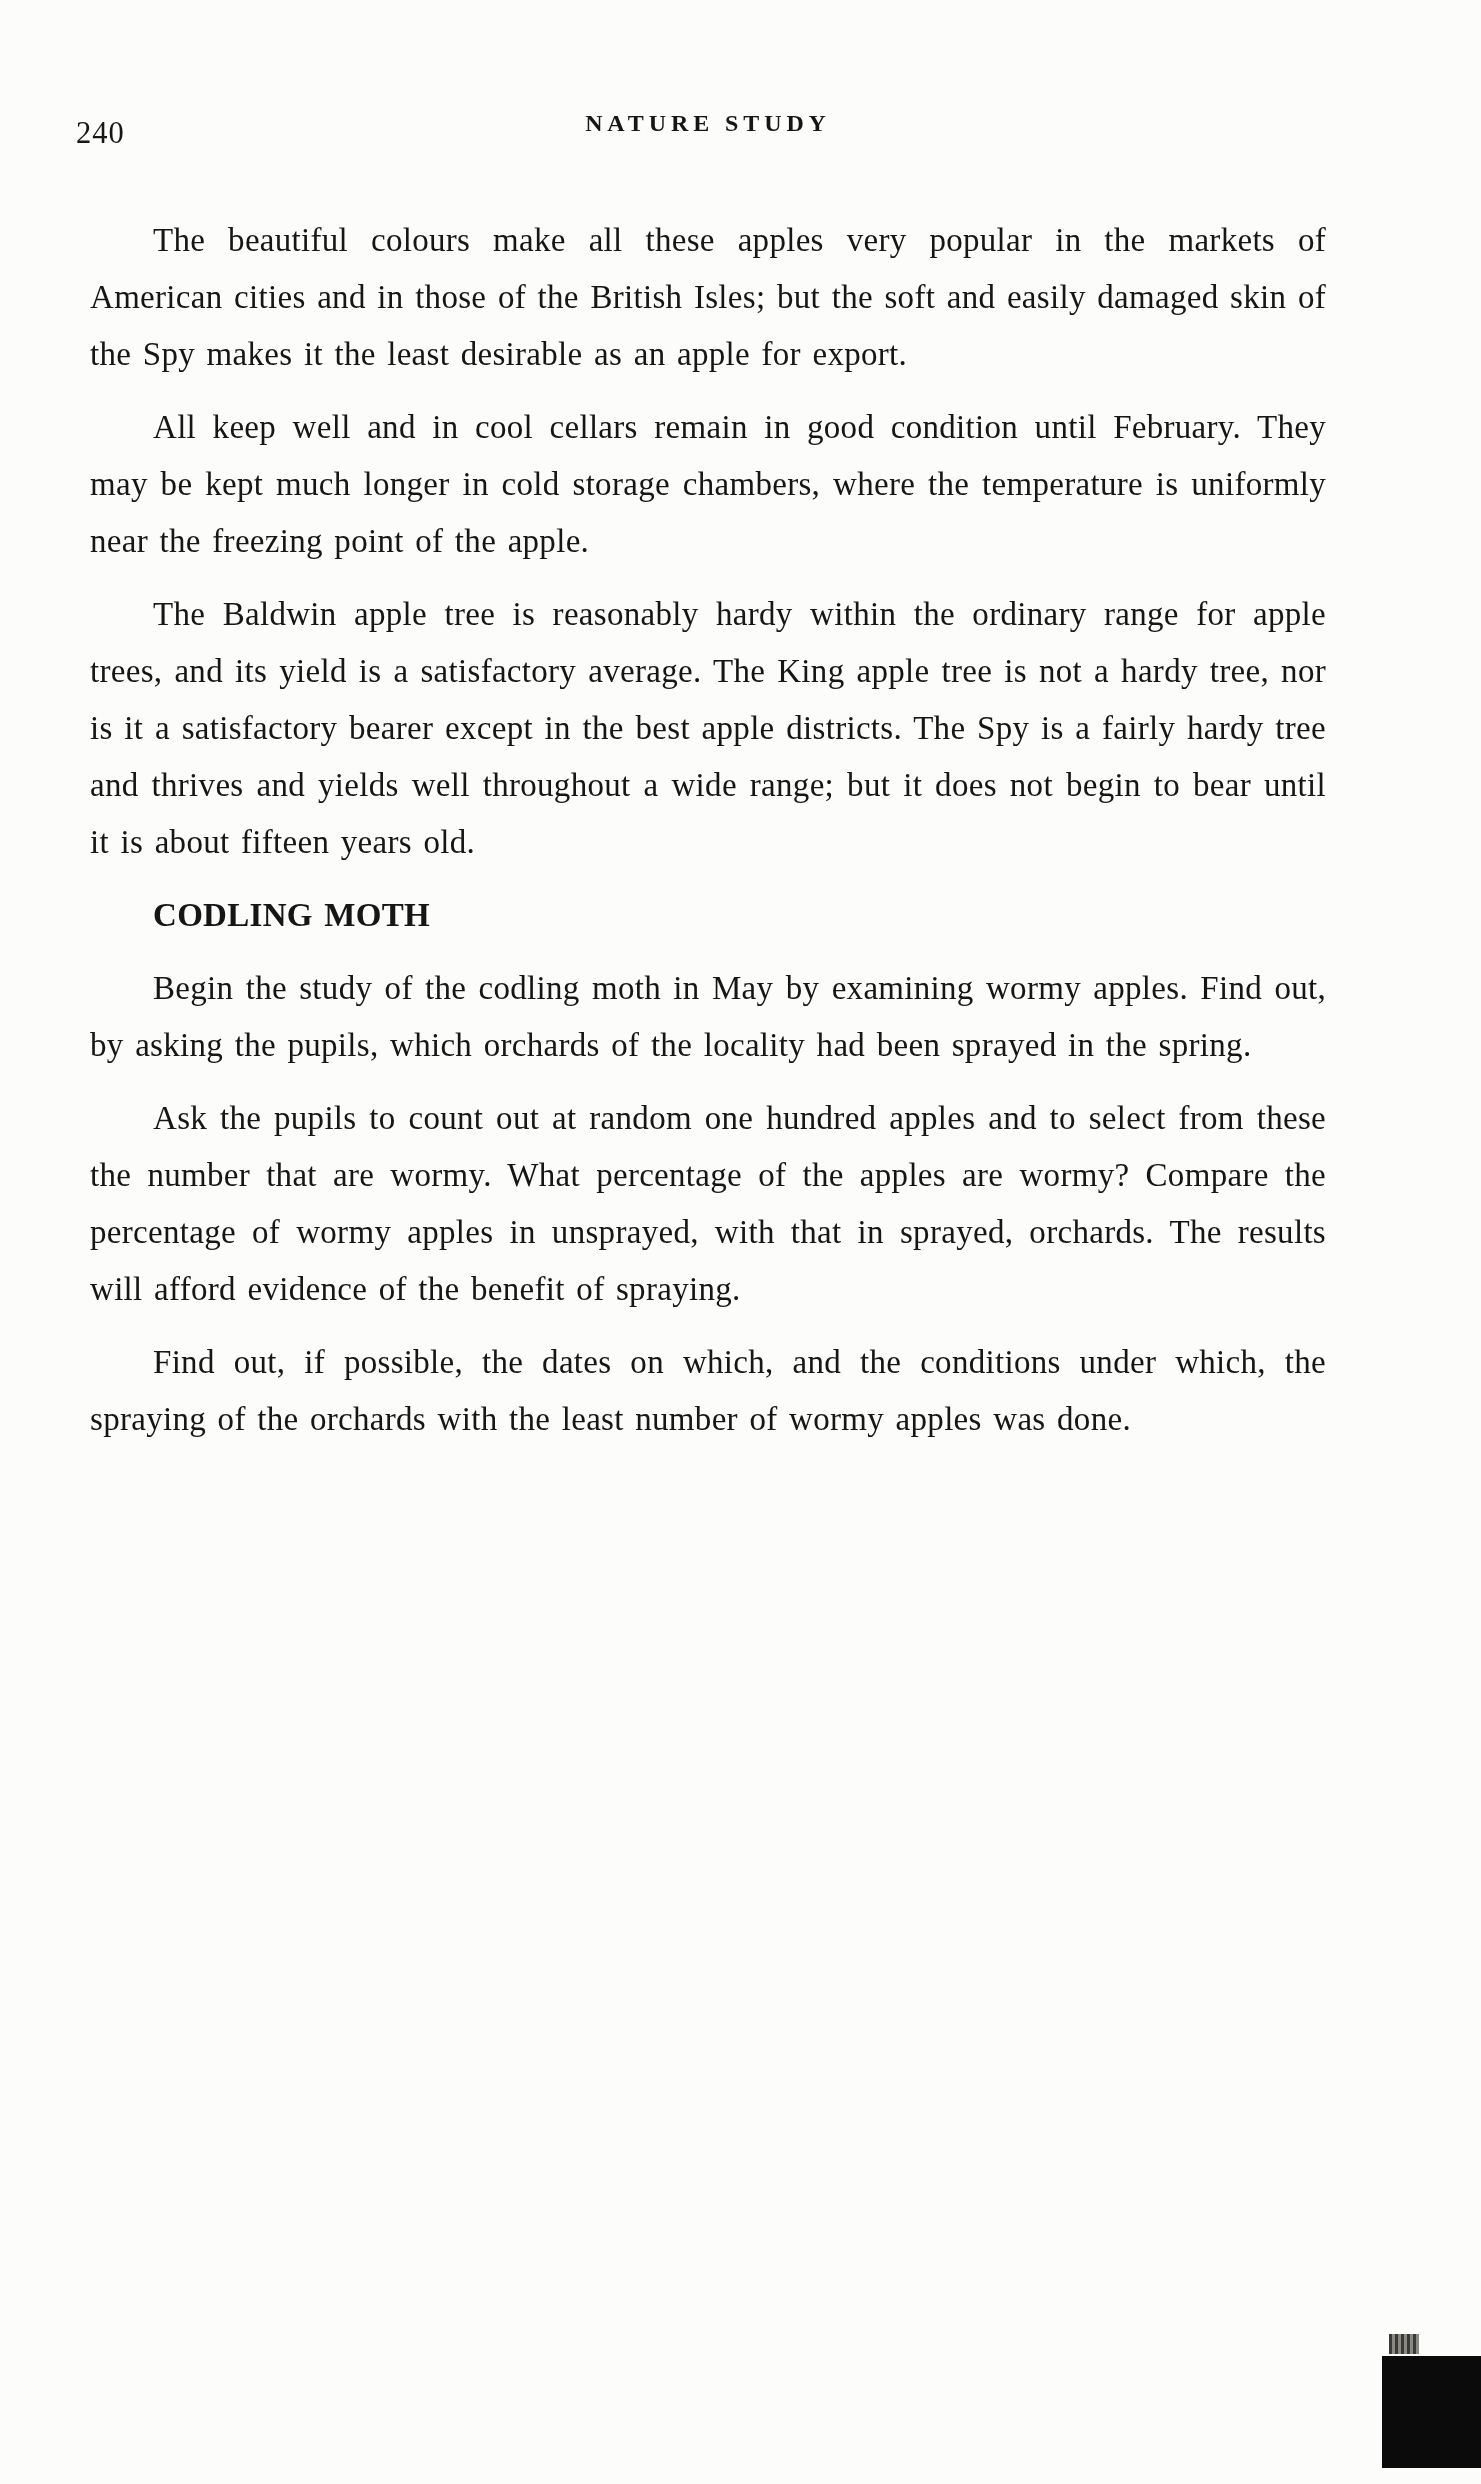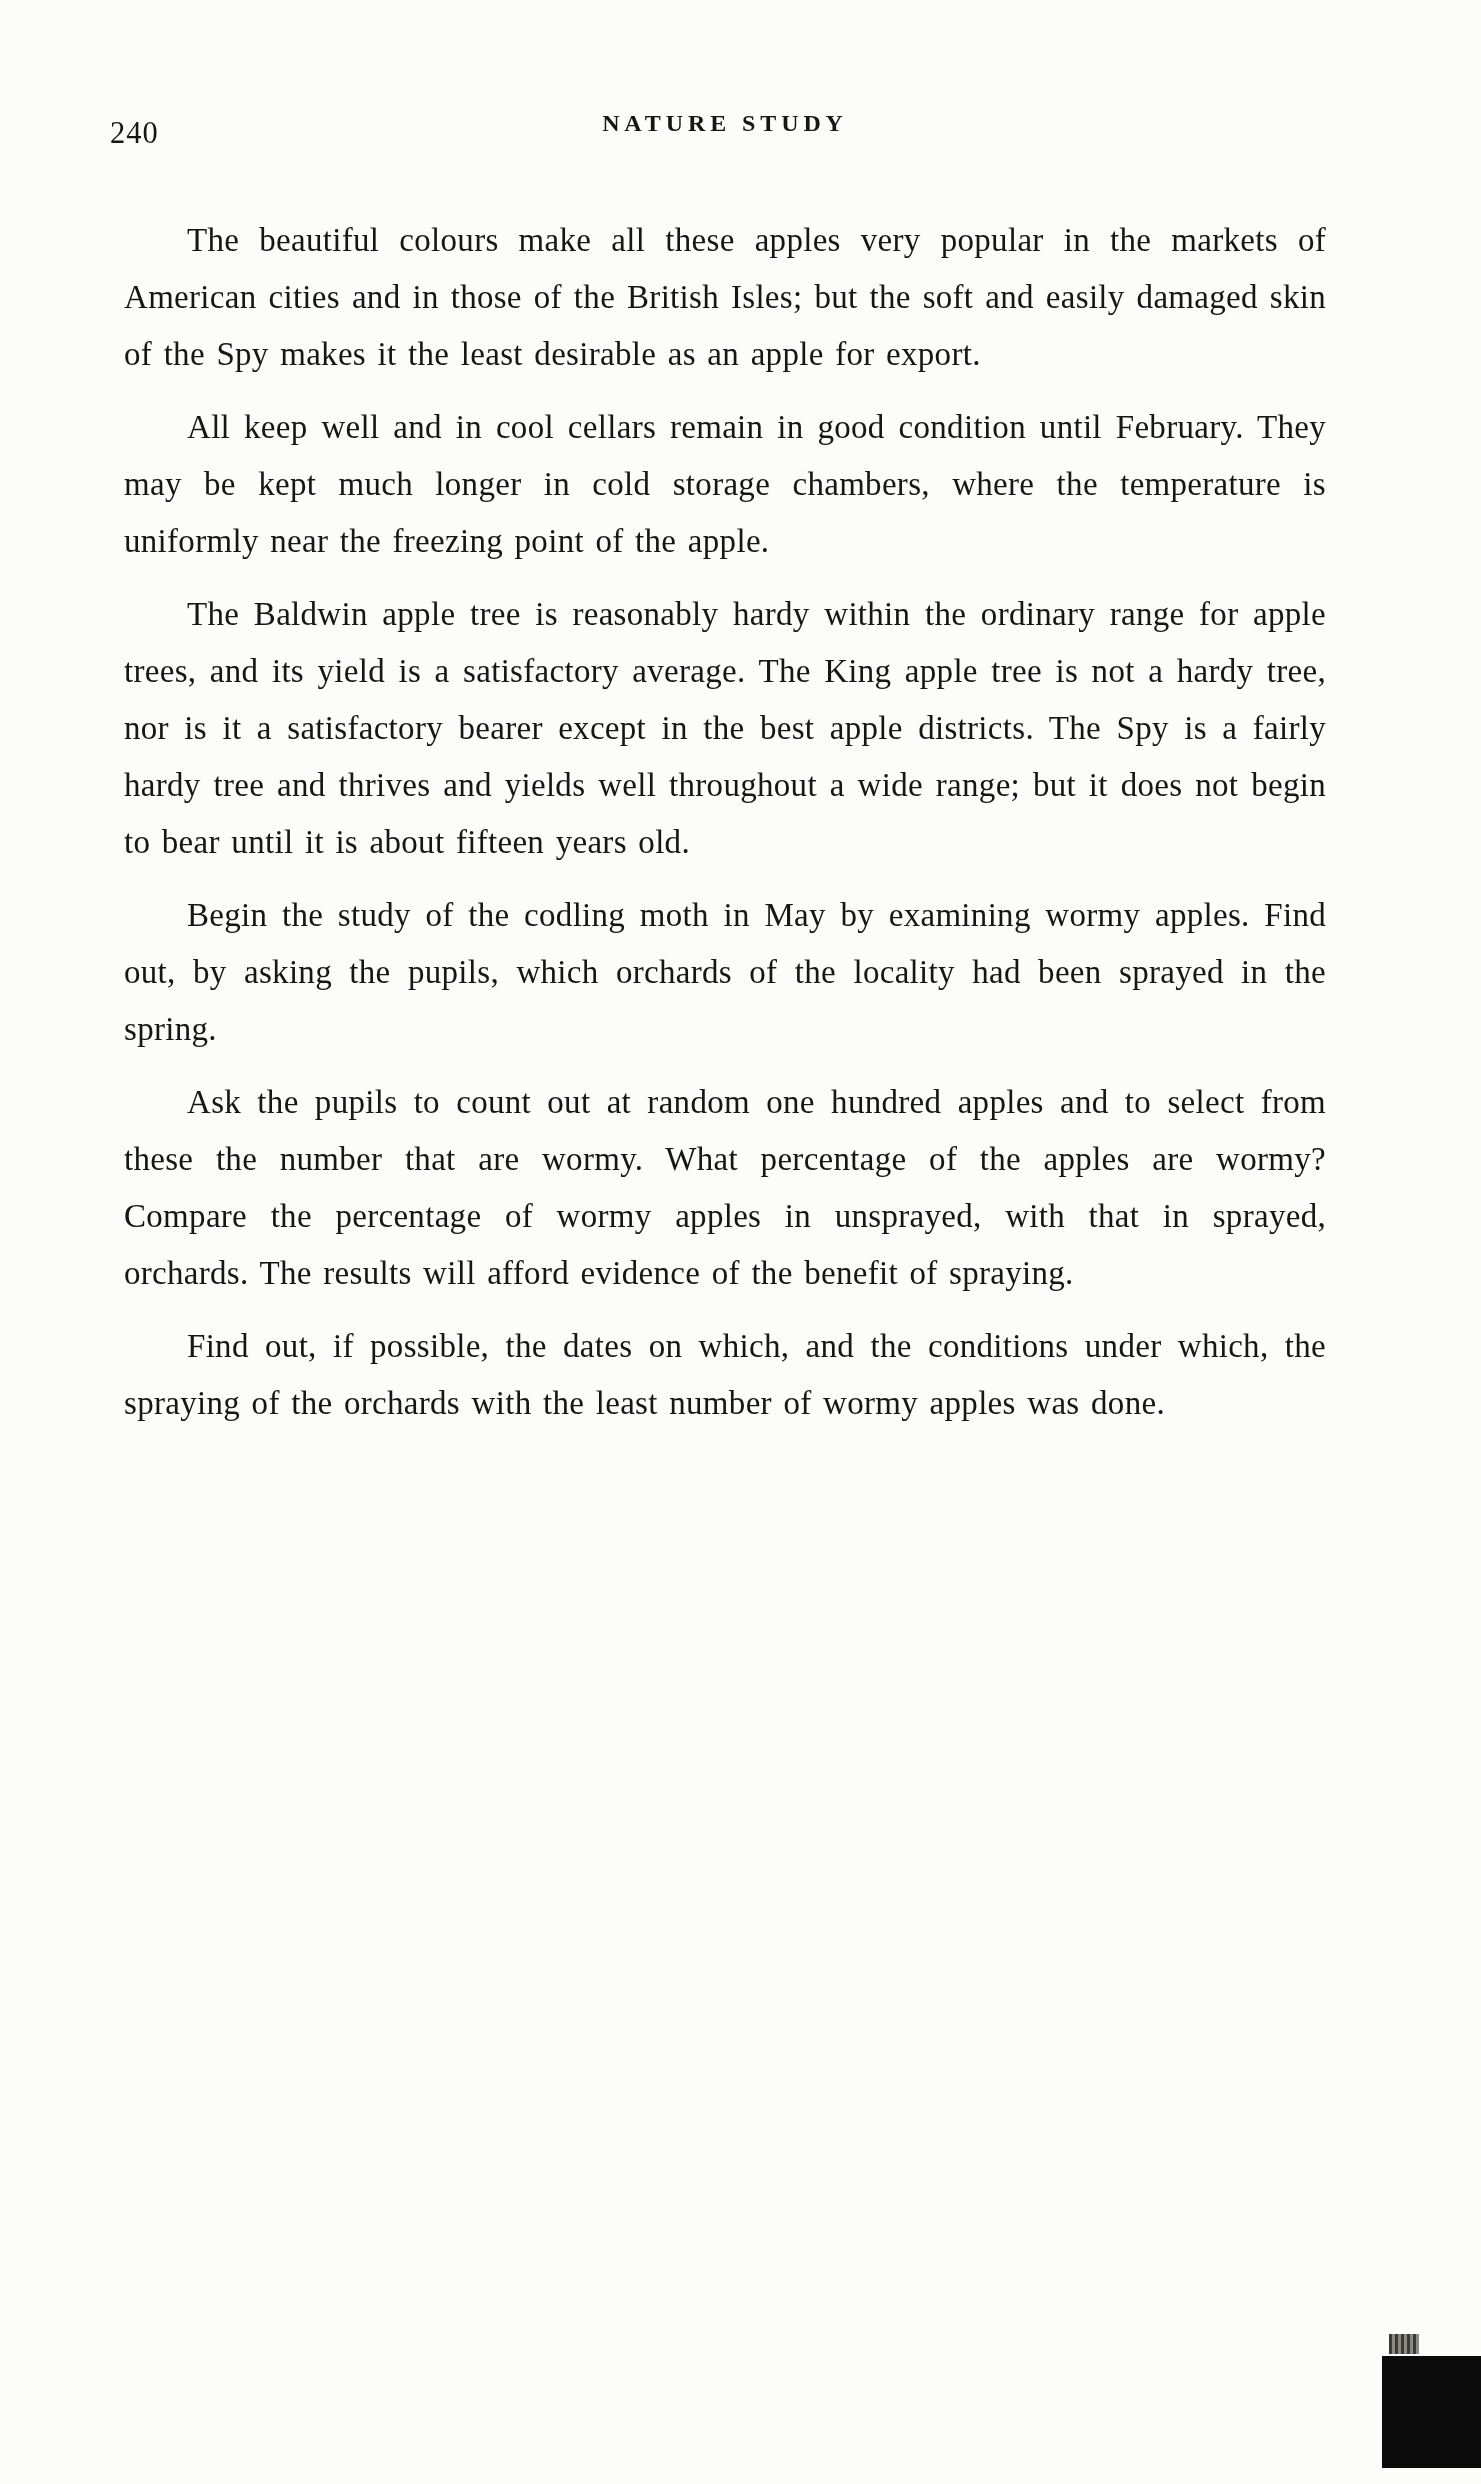--- a/index.html
+++ b/index.html
@@ -12,21 +12,21 @@
     background: #fcfcfa;
     color: #161616;
     font-family: "Liberation Serif", serif;
     position: relative;
     overflow: hidden;
   }
   .page {
     position: absolute;
     inset: 0;
     box-sizing: border-box;
-    padding: 110px 140px 0 108px;
+    padding: 110px 140px 0 74px;
   }
   .header-row {
     position: relative;
     height: 51px;
     margin-bottom: 51px;
   }
   .page-number {
     position: absolute;
     left: 2px;
     top: 5.9px;
@@ -90,20 +90,21 @@
 
   <div class="body-text">
 
     <p>The beautiful colours make all these apples very popular in the markets of American cities and in those of the British Isles; but the soft and easily damaged skin of the Spy makes it the least desirable as an apple for export.</p>
 
     <p>All keep well and in cool cellars remain in good condition until February. They may be kept much longer in cold storage chambers, where the temperature is uniformly near the freezing point of the apple.</p>
 
     <p>The Baldwin apple tree is reasonably hardy within the ordinary range for apple trees, and its yield is a satisfactory average. The King apple tree is not a hardy tree, nor is it a satisfactory bearer except in the best apple districts. The Spy is a fairly hardy tree and thrives and yields well throughout a wide range; but it does not begin to bear until it is about fifteen years old.</p>
 
 
+    <p class="section-heading">CODLING MOTH</p>
 
     <p>Begin the study of the codling moth in May by examining wormy apples. Find out, by asking the pupils, which orchards of the locality had been sprayed in the spring.</p>
 
     <p>Ask the pupils to count out at random one hundred apples and to select from these the number that are wormy. What percentage of the apples are wormy? Compare the percentage of wormy apples in unsprayed, with that in sprayed, orchards. The results will afford evidence of the benefit of spraying.</p>
 
     <p>Find out, if possible, the dates on which, and the conditions under which, the spraying of the orchards with the least number of wormy apples was done.</p>
 
   </div>
 
 </div>

